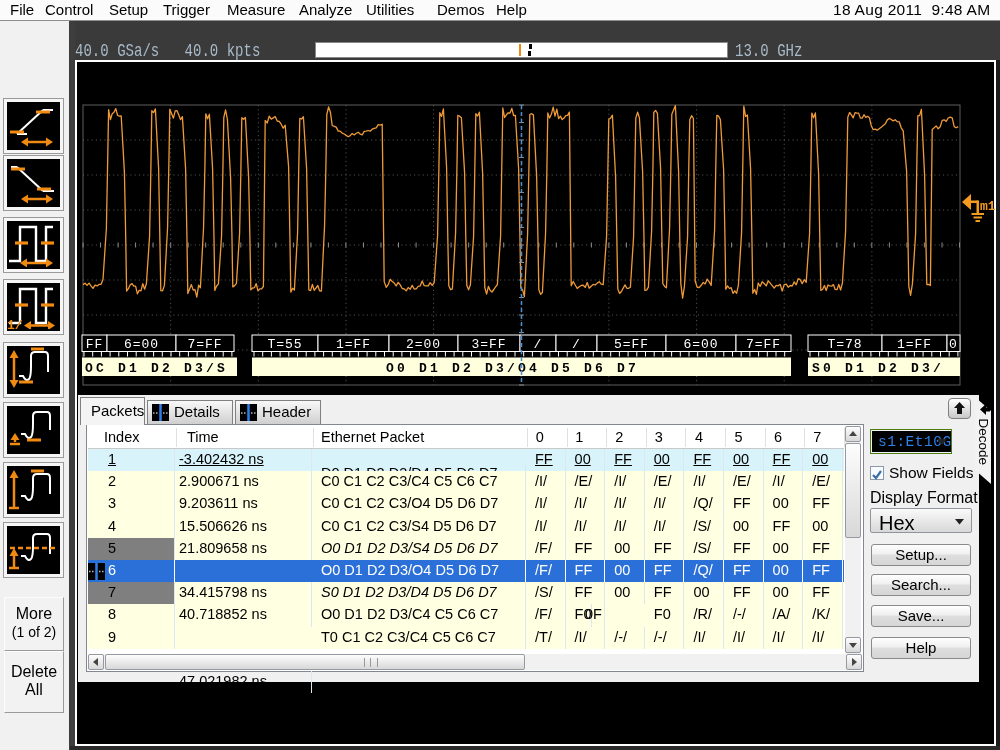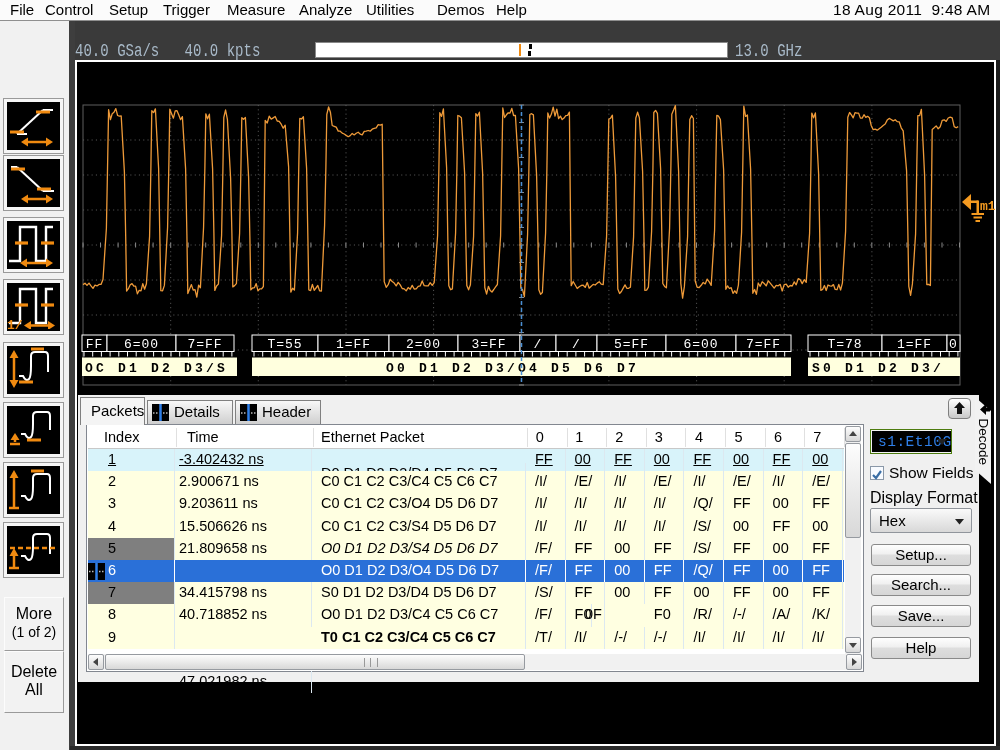--- a/index.html
+++ b/index.html
@@ -618,21 +618,21 @@
       </div>
     </div>
     <div class="trow" style="top:582.2px;height:22.2px;background:#ffffe1;color:#000;--sep:#dce8f0">
       <div class="cell" style="left:0px;width:87px;background:#7f7f7f;">
         <span style="position:absolute;left:20px;">7</span>
       </div>
       <div class="cell" style="left:88px;width:136px;">
         <span style="position:absolute;left:3px;">34.415798 ns</span>
       </div>
       <div class="cell" style="left:225px;width:213px;">
-        <span style="position:absolute;left:8px;">S0 D1 D2 D3/D4 D5 D6 D7</span>
+        <span style="position:absolute;left:8px;font-style:italic;">S0 D1 D2 D3/D4 D5 D6 D7</span>
       </div>
       <div class="cell" style="left:439px;width:38.60000000000002px;">
         <span style="position:absolute;left:8px;">/S/</span>
       </div>
       <div class="cell" style="left:478.6px;width:38.60000000000002px;">
         <span style="position:absolute;left:8px;">FF</span>
       </div>
       <div class="cell" style="left:518.2px;width:38.59999999999991px;">
         <span style="position:absolute;left:8px;">00</span>
       </div>
@@ -688,21 +688,21 @@
       </div>
     </div>
     <div class="trow" style="top:626.6px;height:22.2px;background:#ffffe1;color:#000;--sep:#dce8f0">
       <div class="cell" style="left:0px;width:87px;">
         <span style="position:absolute;left:20px;">9</span>
       </div>
       <div class="cell" style="left:88px;width:136px;margin-top:44px;">
         <span style="position:absolute;left:3px;">47.021982 ns</span>
       </div>
       <div class="cell" style="left:225px;width:213px;">
-        <span style="position:absolute;left:8px;font-weight:bold;">T0 C1 C2 C3/C4 C5 C6 C7</span>
+        <span style="position:absolute;left:8px;">T0 C1 C2 C3/C4 C5 C6 C7</span>
       </div>
       <div class="cell" style="left:439px;width:38.60000000000002px;">
         <span style="position:absolute;left:8px;">/T/</span>
       </div>
       <div class="cell" style="left:478.6px;width:38.60000000000002px;">
         <span style="position:absolute;left:8px;">/I/</span>
       </div>
       <div class="cell" style="left:518.2px;width:38.59999999999991px;">
         <span style="position:absolute;left:8px;">/-/</span>
       </div>
@@ -753,21 +753,21 @@
         <polygon points="1,1 11,1 6,7" fill="#222"></polygon>
       </svg>
 </div>
 <div style="position:absolute;left:870px;top:466px;width:14px;height:14px;background:#f8fbff;border:1px solid #8a98a8">
 <svg width="12" height="12" viewBox="0 0 12 12">
         <path d="M2,6 L5,9 L10,2" fill="none" stroke="#3a6ea5" stroke-width="2.2"></path>
       </svg></div>
 <span style="position:absolute;left:889px;top:464px;font-size:15.5px">Show Fields</span>
 <span style="position:absolute;left:870px;top:489px;font-size:16px">Display Format</span>
 <div style="position:absolute;left:870px;top:508px;width:102px;height:25px;background:linear-gradient(#fafafa,#d8d8d8);border:1px solid #90959c;border-radius:2px">
-<span style="position:absolute;left:8px;top:3px;font-size:15px">Hex</span>
+<span style="position:absolute;left:8px;top:3px;font-size:20px">Hex</span>
 <svg style="position:absolute;right:6px;top:9px" width="11" height="7" viewBox="0 0 11 7">
         <polygon points="1,1 10,1 5.5,6.5" fill="#222"></polygon>
       </svg>
 </div>
 <div class="rbtn" style="top:544px">Setup...</div>
 <div class="rbtn" style="top:574px">Search...</div>
 <div class="rbtn" style="top:605px">Save...</div>
 <div class="rbtn" style="top:637px">Help</div>
 
 <svg style="position:absolute;left:974px;top:393px" width="20" height="95" viewBox="0 0 20 95">

